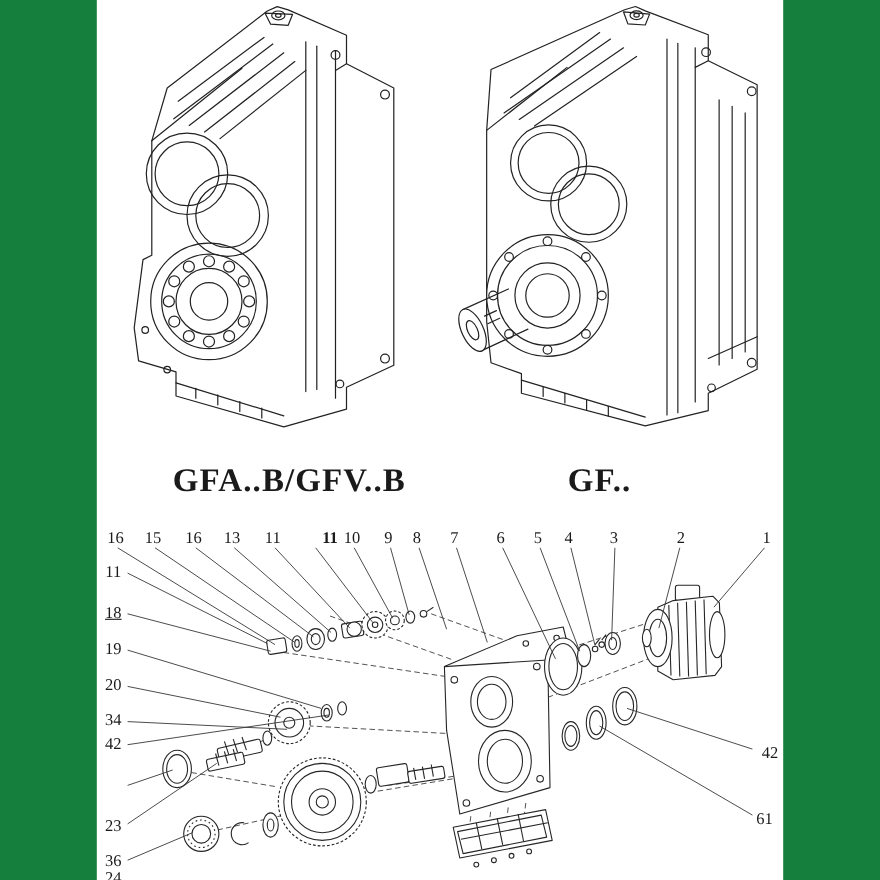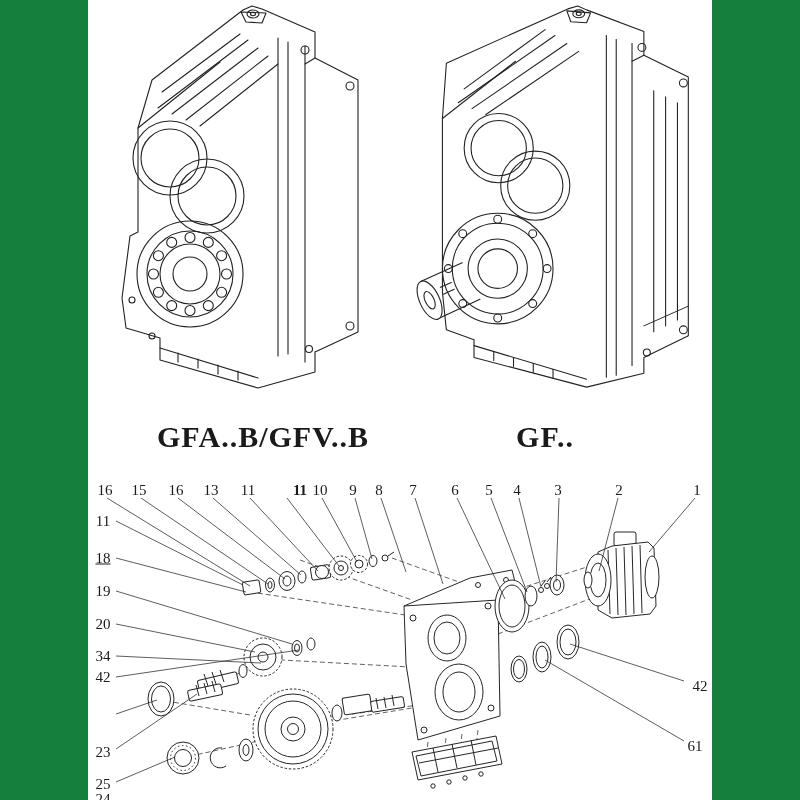--- a/index.html
+++ b/index.html
@@ -323,17 +323,17 @@
       <span class="callout" style="left: 619px; top: 490px;">2</span>
       <span class="callout" style="left: 697px; top: 490px;">1</span>
       <span class="callout" style="left: 103px; top: 521px;">11</span>
       <span class="callout" style="left: 103px; top: 558px; text-decoration: underline;">18</span>
       <span class="callout" style="left: 103px; top: 591px;">19</span>
       <span class="callout" style="left: 103px; top: 624px;">20</span>
       <span class="callout" style="left: 103px; top: 656px;">34</span>
       <span class="callout" style="left: 103px; top: 677px;">42</span>
       <span class="callout" style="left: 103px; top: 752px;">23</span>
       <span class="callout" style="left: 103px; top: 751px; margin-top: 48px;">24</span>
-      <span class="callout" style="left: 103px; top: 784px;">25</span>
+      <span class="callout" style="left: 103px; top: 784px;">36</span>
       <span class="callout" style="left: 700px; top: 686px; text-align: right;">42</span>
       <span class="callout" style="left: 695px; top: 746px;">61</span>
     </div>
 </div>
 
 </body></html>

